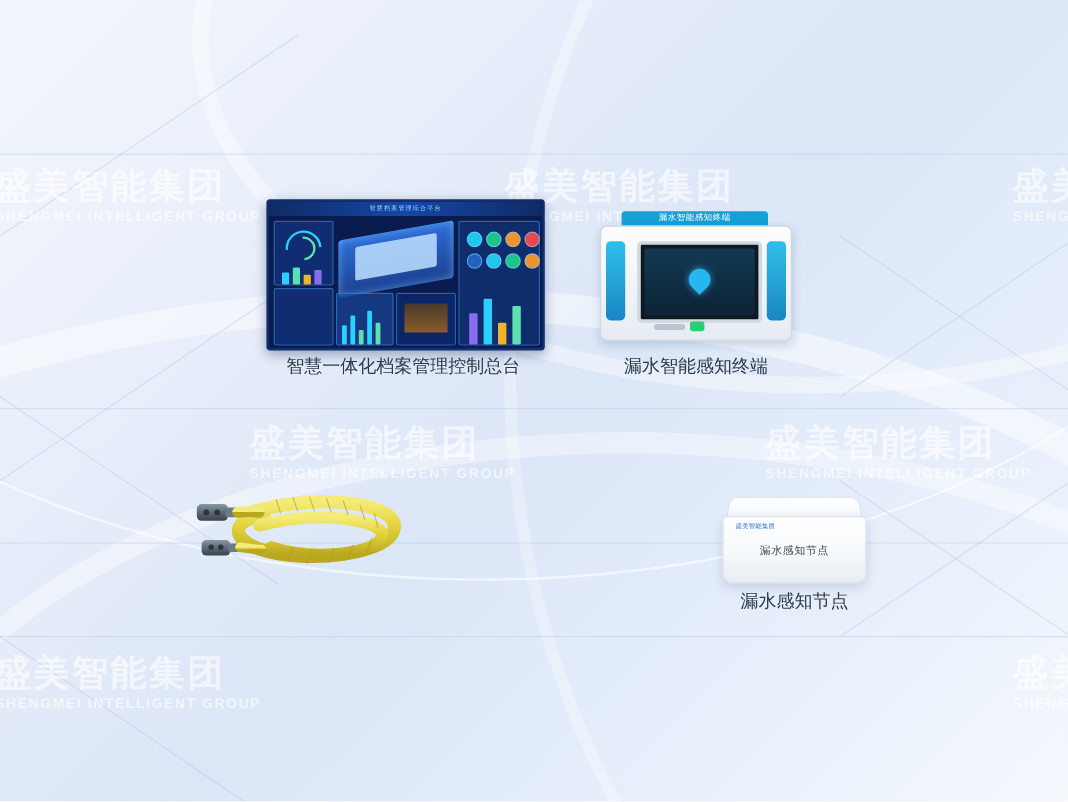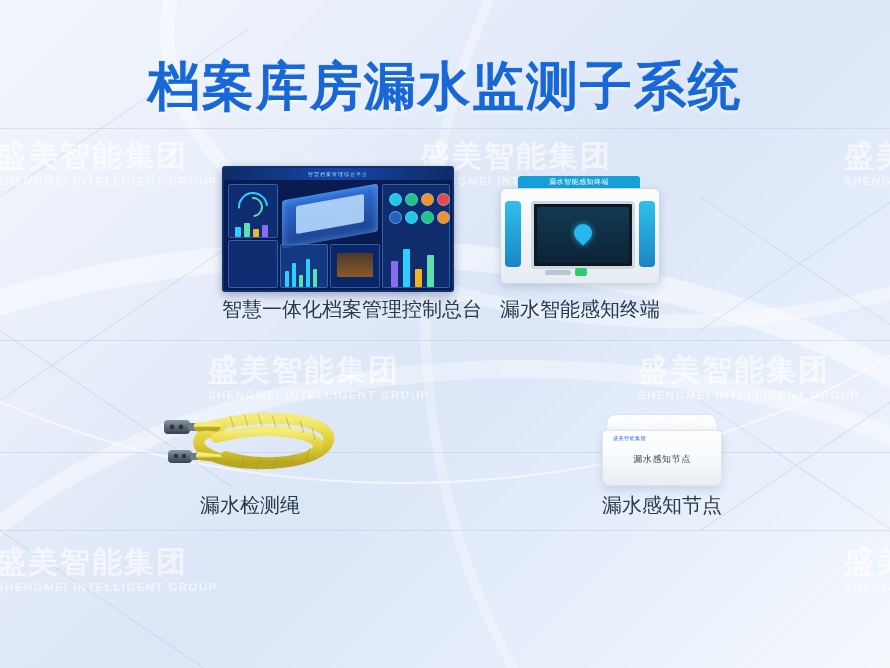--- a/index.html
+++ b/index.html
@@ -270,21 +270,21 @@
     position: absolute;
     left: 0; right: 0; top: 22px;
     text-align: center;
     font-size: 9px;
     color: #3a4654;
     letter-spacing: 0.6px;
   }
 
   .caption {
     position: absolute;
-    font-size: 20px;
+    font-size: 15px;
     color: #2b3a4a;
     text-align: center;
     white-space: nowrap;
     font-family: "DejaVu Sans", "Liberation Sans", sans-serif;
   }
 
   .paragraph {
     position: absolute;
     left: 78px;
     top: 540px;
@@ -345,21 +345,20 @@
 
   <div class="wm" style="left:-4px; top:546px;">
     <span class="cn">盛美智能集团</span>
     <span class="en">SHENGMEI INTELLIGENT GROUP</span>
   </div>
   <div class="wm" style="left:844px; top:546px;">
     <span class="cn">盛美智能集团</span>
     <span class="en">SHENGMEI INTELLIGENT GROUP</span>
   </div>
 
-  <div class="title">档案库房漏水监测子系统</div>
 
   <div class="console">
     <div class="topbar">智慧档案管理综合平台</div>
     <div class="body">
 
       <div class="cpanel" style="left:4px; top:4px; width:48px; height:52px;">
         <div class="gauge" style="left:9px; top:7px; width:26px; height:26px;"></div>
         <div class="gauge" style="left:14px; top:12px; width:16px; height:16px; border-color:#5ce0b0; border-bottom-color:transparent; border-left-color:transparent;"></div>
         <div class="bar" style="left:6px; width:6px; height:10px; background:#2ad0ff;"></div>
         <div class="bar" style="left:15px; width:6px; height:14px; background:#5ce0b0;"></div>
@@ -462,21 +461,20 @@
       <g>
         <rect x="8" y="42" width="24" height="13" rx="4" fill="url(#conng)"></rect>
         <rect x="30" y="45" width="10" height="7" rx="2" fill="#6d7a88"></rect>
         <circle cx="16" cy="48" r="2.2" fill="#2b333c"></circle>
         <circle cx="24" cy="48" r="2.2" fill="#2b333c"></circle>
       </g>
       <path d="M38 19 C 46 18, 50 18, 56 19" fill="none" stroke="url(#ropeg)" stroke-width="9" stroke-linecap="round"></path>
       <path d="M40 48 C 48 49, 52 50, 58 50" fill="none" stroke="url(#ropeg)" stroke-width="8" stroke-linecap="round"></path>
     </svg>
   </div>
-  <div class="caption" style="left:170px; top:492px; width:160px;">漏水检测绳</div>
 
   <div class="node">
     <div class="node-top"></div>
     <div class="node-face">
       <div class="node-logo">盛美智能集团</div>
       <div class="node-label">漏水感知节点</div>
     </div>
   </div>
   <div class="caption" style="left:580px; top:492px; width:164px;">漏水感知节点</div>
 

